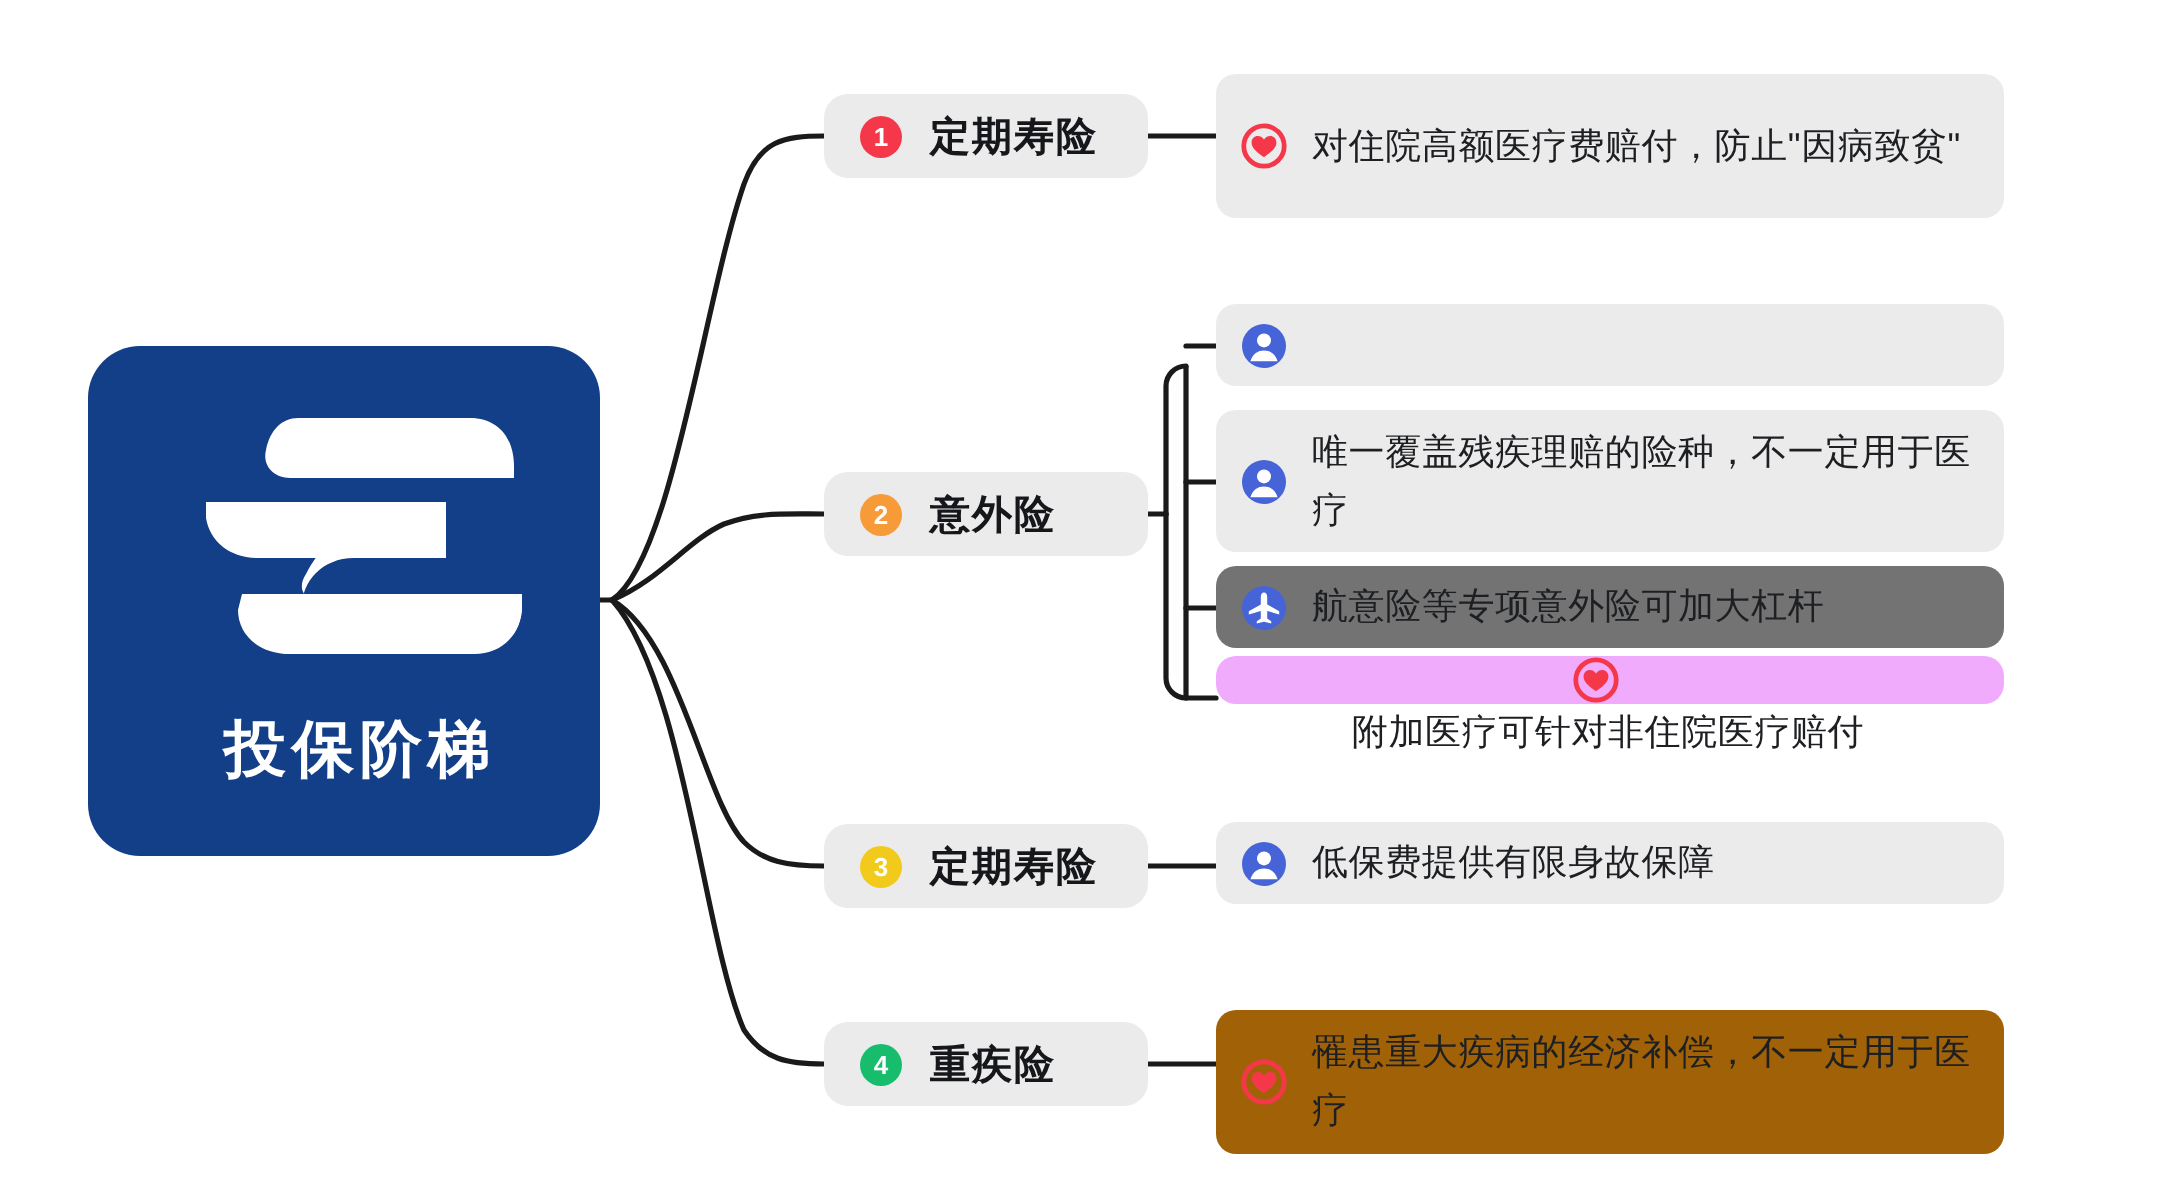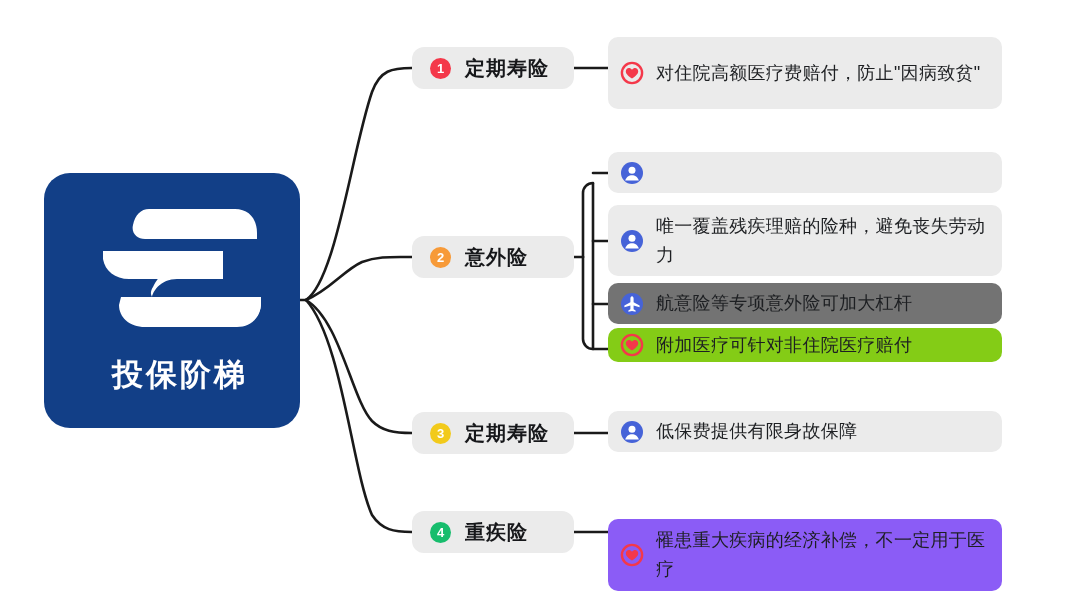--- a/index.html
+++ b/index.html
@@ -197,47 +197,47 @@
           <circle cx="12" cy="9.2" r="3.5" fill="#ffffff"></circle>
           <path d="M5.2 19.6 C6.3 15.8 9 14.2 12 14.2 C15 14.2 17.7 15.8 18.8 19.6 Z" fill="#ffffff"></path>
         </svg></span>
   </div>
   <div class="leaf-node" style="top: 205px; height: 71px; background: rgb(235, 235, 235);">
     <span class="leaf-icon"><svg viewBox="0 0 24 24" width="24" height="24" xmlns="http://www.w3.org/2000/svg">
           <circle cx="12" cy="12" r="11" fill="#4663d8"></circle>
           <circle cx="12" cy="9.2" r="3.5" fill="#ffffff"></circle>
           <path d="M5.2 19.6 C6.3 15.8 9 14.2 12 14.2 C15 14.2 17.7 15.8 18.8 19.6 Z" fill="#ffffff"></path>
         </svg></span>
-    <span class="leaf-text">唯一覆盖残疾理赔的险种，避免丧失劳动力</span>
+    <span class="leaf-text">唯一覆盖残疾理赔的险种，不一定用于医疗</span>
   </div>
   <div class="leaf-node" style="top: 283px; height: 41px; background: #737373;">
     <span class="leaf-icon"><svg viewBox="0 0 24 24" width="24" height="24" xmlns="http://www.w3.org/2000/svg">
           <circle cx="12" cy="12" r="11" fill="#4663d8"></circle>
           <path d="M12 4.2 C13 4.2 13.6 5.2 13.6 6.6 L13.6 10.2 L19.6 13.6 L19.6 15.2 L13.6 13.5 L13.6 17.2 L15.6 18.6 L15.6 19.8 L12 18.9 L8.4 19.8 L8.4 18.6 L10.4 17.2 L10.4 13.5 L4.4 15.2 L4.4 13.6 L10.4 10.2 L10.4 6.6 C10.4 5.2 11 4.2 12 4.2 Z" fill="#ffffff"></path>
         </svg></span>
     <span class="leaf-text">航意险等专项意外险可加大杠杆</span>
   </div>
-  <div class="leaf-node" style="top: 328px; height: 34px; background: #84cc16;">
+  <div class="leaf-node" style="top: 328px; height: 24px; background: #f0abfc; flex-direction: column;">
     <span class="leaf-icon"><svg viewBox="0 0 24 24" width="24" height="24" xmlns="http://www.w3.org/2000/svg">
           <circle cx="12" cy="12" r="10.1" fill="none" stroke="#f4384a" stroke-width="2.4"></circle>
           <path d="M12 17.6 C7.4 14.4 5.8 12.4 5.8 10.2 C5.8 8.3 7.2 7 8.9 7 C10.1 7 11.2 7.6 12 8.7 C12.8 7.6 13.9 7 15.1 7 C16.8 7 18.2 8.3 18.2 10.2 C18.2 12.4 16.6 14.4 12 17.6 Z" fill="#f4384a"></path>
         </svg></span>
     <span class="leaf-text">附加医疗可针对非住院医疗赔付</span>
   </div>
 
   <div class="leaf-node" style="top: 411px; height: 41px; background: rgb(235, 235, 235);">
     <span class="leaf-icon"><svg viewBox="0 0 24 24" width="24" height="24" xmlns="http://www.w3.org/2000/svg">
           <circle cx="12" cy="12" r="11" fill="#4663d8"></circle>
           <circle cx="12" cy="9.2" r="3.5" fill="#ffffff"></circle>
           <path d="M5.2 19.6 C6.3 15.8 9 14.2 12 14.2 C15 14.2 17.7 15.8 18.8 19.6 Z" fill="#ffffff"></path>
         </svg></span>
     <span class="leaf-text">低保费提供有限身故保障</span>
   </div>
 
-  <div class="leaf-node" style="top: 519px; height: 72px; background: #8b5cf6;">
+  <div class="leaf-node" style="top: 505px; height: 72px; background: #a16207;">
     <span class="leaf-icon"><svg viewBox="0 0 24 24" width="24" height="24" xmlns="http://www.w3.org/2000/svg">
           <circle cx="12" cy="12" r="10.1" fill="none" stroke="#f4384a" stroke-width="2.4"></circle>
           <path d="M12 17.6 C7.4 14.4 5.8 12.4 5.8 10.2 C5.8 8.3 7.2 7 8.9 7 C10.1 7 11.2 7.6 12 8.7 C12.8 7.6 13.9 7 15.1 7 C16.8 7 18.2 8.3 18.2 10.2 C18.2 12.4 16.6 14.4 12 17.6 Z" fill="#f4384a"></path>
         </svg></span>
     <span class="leaf-text">罹患重大疾病的经济补偿，不一定用于医疗</span>
   </div>
 
 </div>
 
 </body></html>

